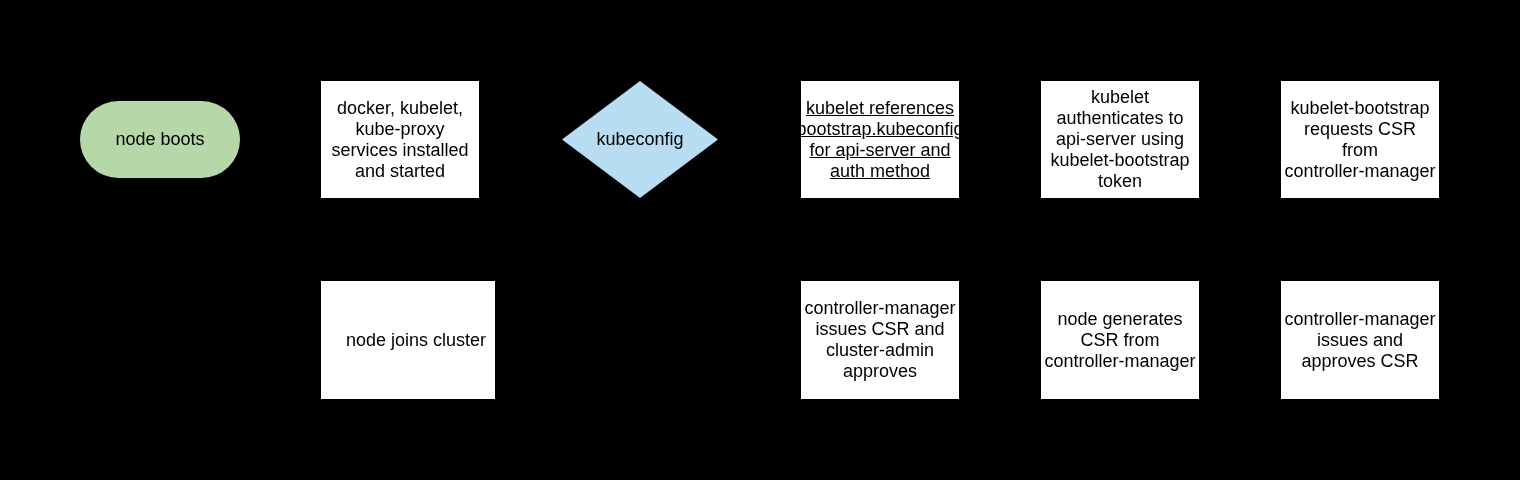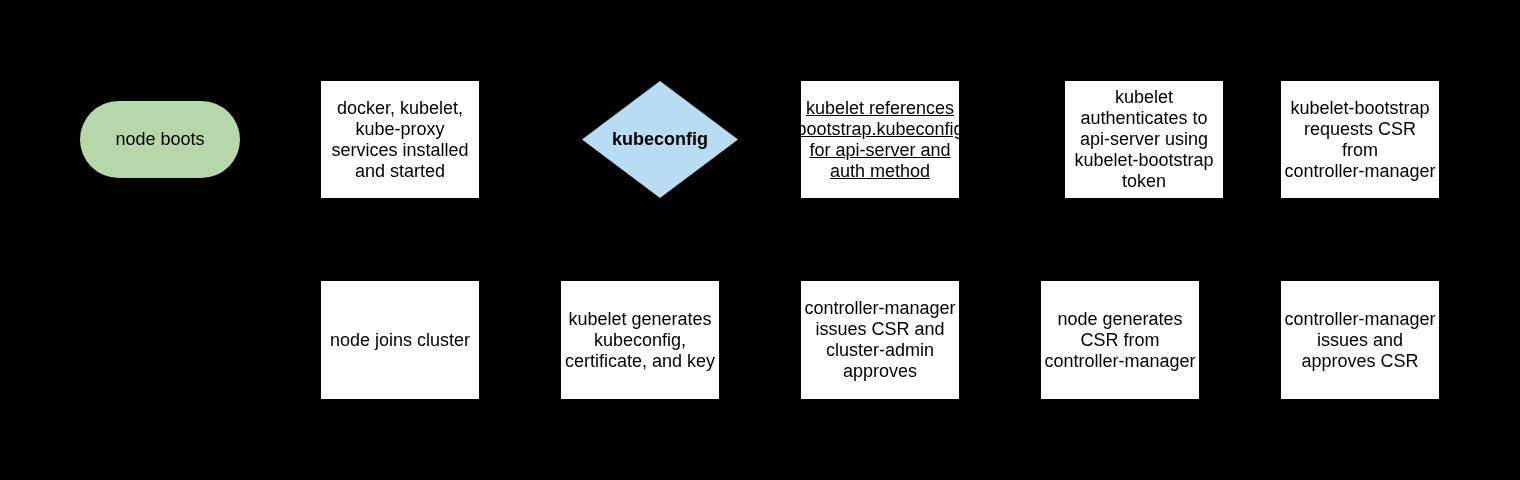--- a/index.html
+++ b/index.html
@@ -41,26 +41,26 @@
   .diamond {
     background: var(--decision-fill, #b8dcf2);
     clip-path: polygon(50% 0%, 100% 50%, 50% 100%, 0% 50%);
     width: 156px;
     height: 117px;
     top: 81px;
   }
   
   .n1  { left: 80px;   top: 101px; }
   .n2  { left: 321px;  }
-  .n3  { left: 582px; font-weight: bold;  }
+  .n3  { left: 562px;  }
   .n4  { left: 801px; text-decoration: underline;  }
-  .n5  { left: 1041px; margin-left: 24px; }
+  .n5  { left: 1041px; }
   .n6  { left: 1281px; }
   .n7  { left: 80px;   top: 302px; }
-  .n8  { left: 321px;  }
+  .n8  { left: 321px; padding-left: 16px;  }
   .n9  { left: 561px;  }
   .n10 { left: 801px;  }
   .n11 { left: 1041px; }
   .n12 { left: 1281px; }
 </style>
 </head>
 <body>
 
 <div id="canvas" style="--bg: #000000; --terminal-fill: #b6d7a8; --process-fill: #ffffff; --decision-fill: #b8dcf2; --text: #000000;">
 
@@ -85,23 +85,20 @@
 token</div>
 
   <div class="node box row-top n6">kubelet-bootstrap
 requests CSR
 from
 controller-manager</div>
 
 
   <div class="node box row-bottom n8">node joins cluster</div>
 
-  <div class="node box row-bottom n9">kubelet generates
-kubeconfig,
-certificate, and key</div>
 
   <div class="node box row-bottom n10">controller-manager
 issues CSR and
 cluster-admin
 approves</div>
 
   <div class="node box row-bottom n11">node generates
 CSR from
 controller-manager</div>
 

